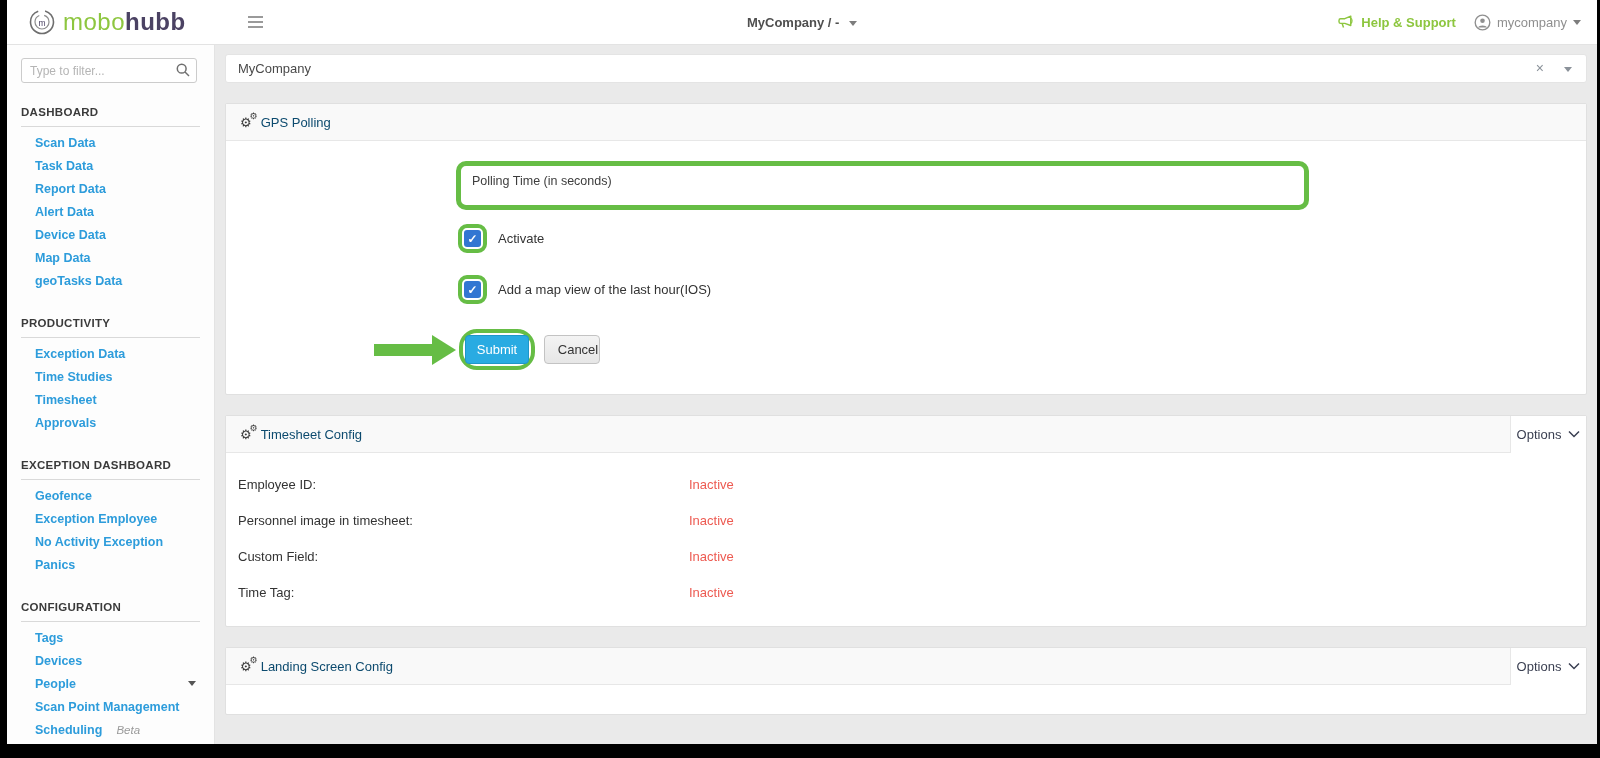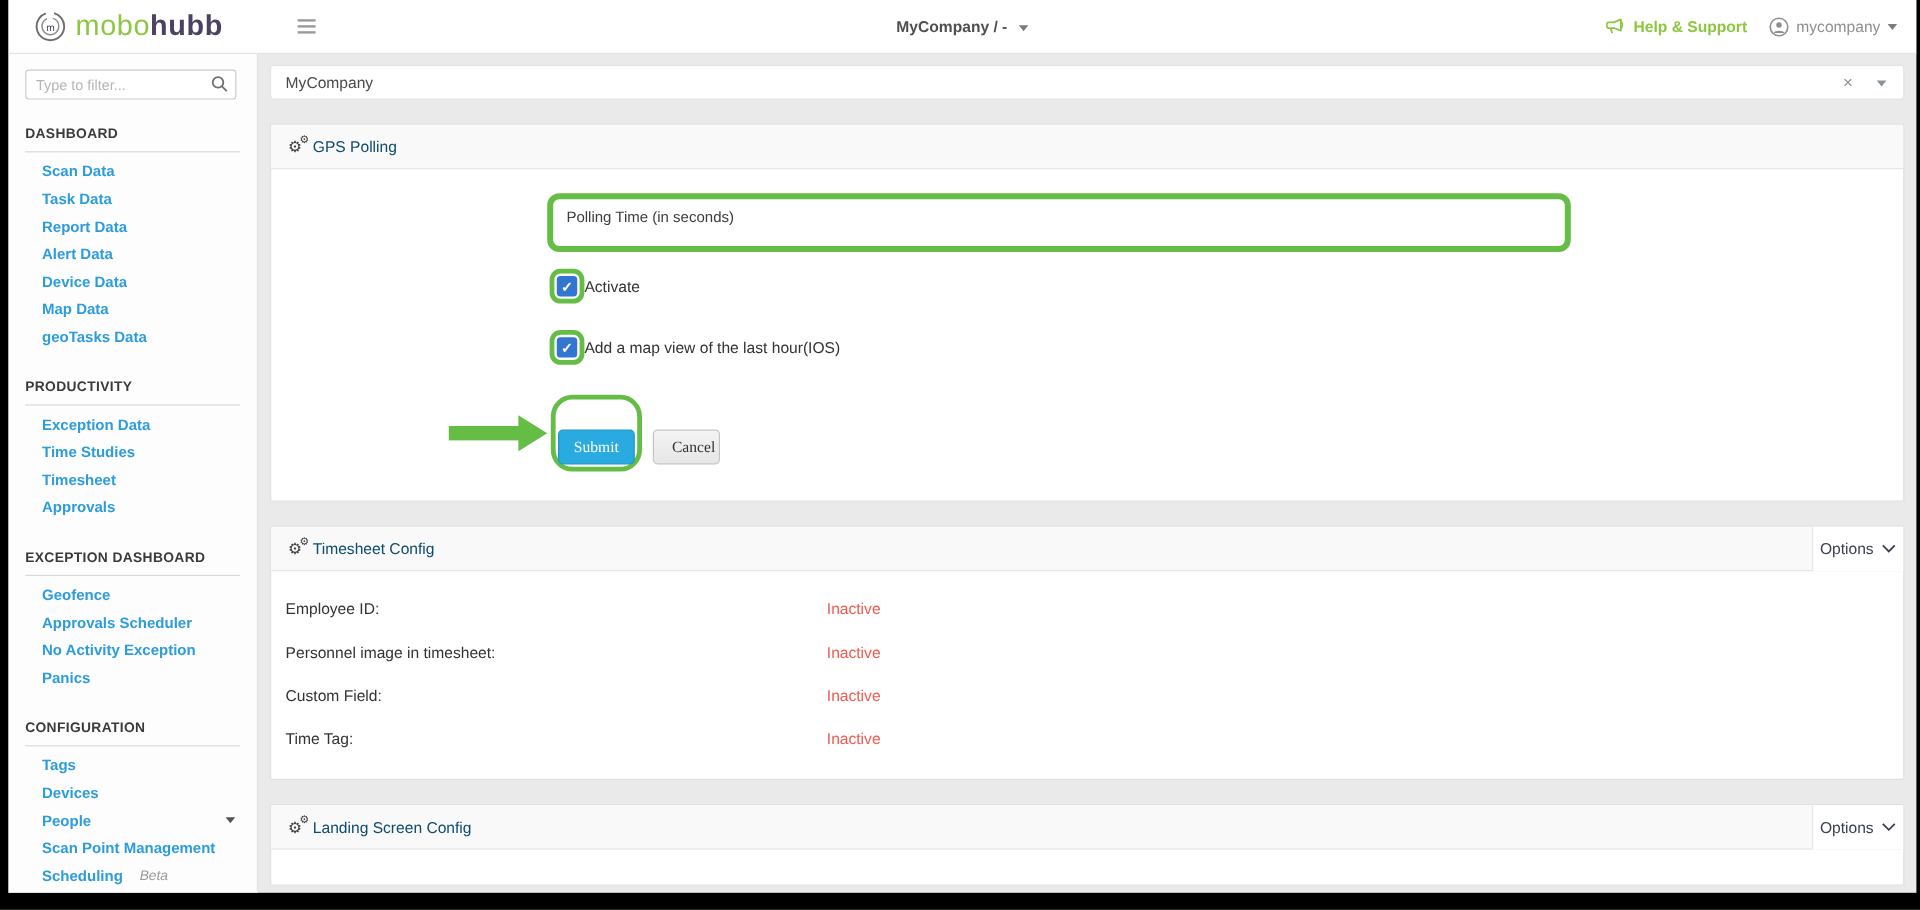--- a/index.html
+++ b/index.html
@@ -61,25 +61,25 @@
   .poll-input { width:100%; height:30px; border:1px solid #ccc; border-radius:3px; padding:0 26px 0 10px; font-size:13px; color:#444; font-family:"Liberation Sans", sans-serif; }
   .spinner { position:absolute; right:7px; top:7px; display:flex; flex-direction:column; gap:4px; cursor:pointer; }
   .spin-up { width:0; height:0; border-left:4px solid transparent; border-right:4px solid transparent; border-bottom:5px solid #9a9a9a; }
   .spin-dn { width:0; height:0; border-left:4px solid transparent; border-right:4px solid transparent; border-top:5px solid #9a9a9a; }
 
   .check-row { display:flex; align-items:center; margin-left:2px; }
   .check-row.r1 { margin-top:14px; }
   .check-row.r2 { margin-top:22px; }
   .hl-ring { border:4px solid #66bd45; border-radius:9px; padding:2px; display:inline-flex; }
   .checkbox { width:17px; height:17px; background:#3276d2; border-radius:3px; color:#fff; font-size:12px; font-weight:bold; display:flex; align-items:center; justify-content:center; cursor:pointer; }
-  .check-label { font-size:13px; color:#333; margin-left:0; }
+  .check-label { font-size:13px; color:#333; margin-left:11px; }
 
   .btn-row { display:flex; align-items:center; margin-top:25px; position:relative; margin-left:3px; }
   .hl-btn-ring { border:4px solid #66bd45; border-radius:18px; padding:2px; display:inline-flex; }
-  .btn { height:29px; border-radius:4px; font-size:13px; font-family:Liberation Serif, serif; cursor:pointer;margin-top:23px; }
+  .btn { height:29px; border-radius:4px; font-size:13px; font-family:Liberation Sans, sans-serif; cursor:pointer; }
   .btn-submit { width:64px; background:#29abe2; border:1px solid #1f96c8; color:#fff; }
   .btn-cancel { width:56px; background:linear-gradient(#f4f4f4,#e6e6e6); border:1px solid #c3c3c3; color:#333; margin-left:9px;padding-left:12px; }
   .arrow-annot { position:absolute; left:-85px; top:50%; transform:translateY(-50%); width:82px; height:30px; }
   .arrow-annot .tail { position:absolute; left:0; top:9px; width:60px; height:12px; background:#66bd45; }
   .arrow-annot .head { position:absolute; left:58px; top:0; width:0; height:0; border-top:15px solid transparent; border-bottom:15px solid transparent; border-left:24px solid #66bd45; }
 
   
   .cfg-rows { padding:13px 14px 16px 12px; }
   .cfg-row { display:flex; align-items:center; height:36px; }
   .cfg-label { width:451px; font-size:13px; color:#333; }
@@ -166,21 +166,21 @@
       <div class="side-items">
         <a class="nav-item">Exception Data</a>
         <a class="nav-item">Time Studies</a>
         <a class="nav-item">Timesheet</a>
         <a class="nav-item">Approvals</a>
       </div>
 
       <div class="side-section-title">EXCEPTION DASHBOARD</div>
       <div class="side-items">
         <a class="nav-item">Geofence</a>
-        <a class="nav-item">Approvals Scheduler</a>
+        <a class="nav-item">Exception Employee</a>
         <a class="nav-item">No Activity Exception</a>
         <a class="nav-item">Panics</a>
       </div>
 
       <div class="side-section-title">CONFIGURATION</div>
       <div class="side-items">
         <a class="nav-item">Tags</a>
         <a class="nav-item">Devices</a>
         <a class="nav-item">
           <span>People</span>

